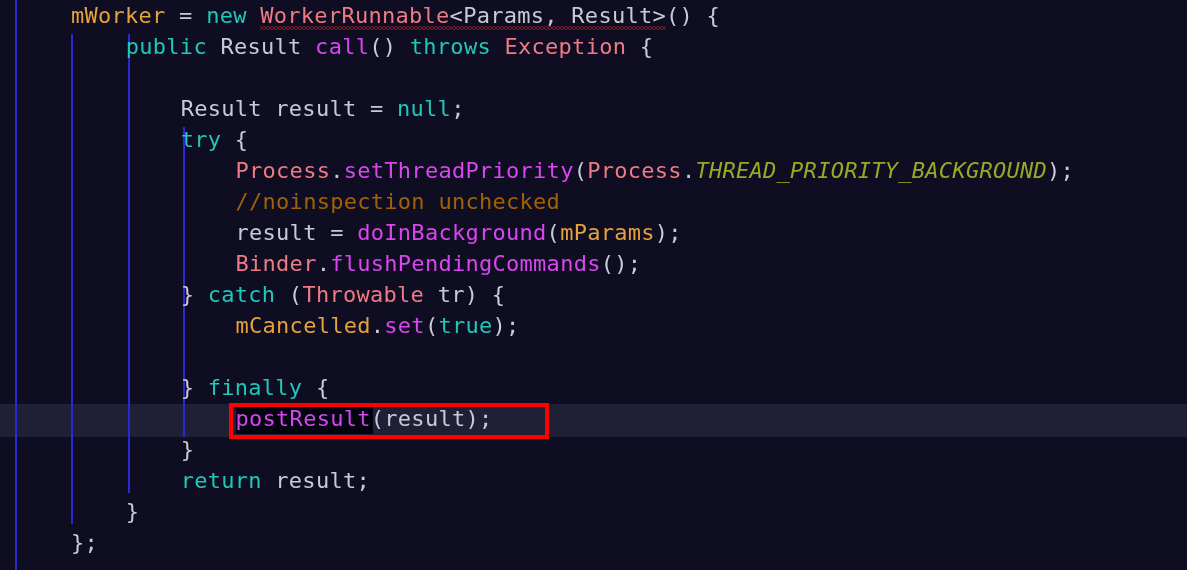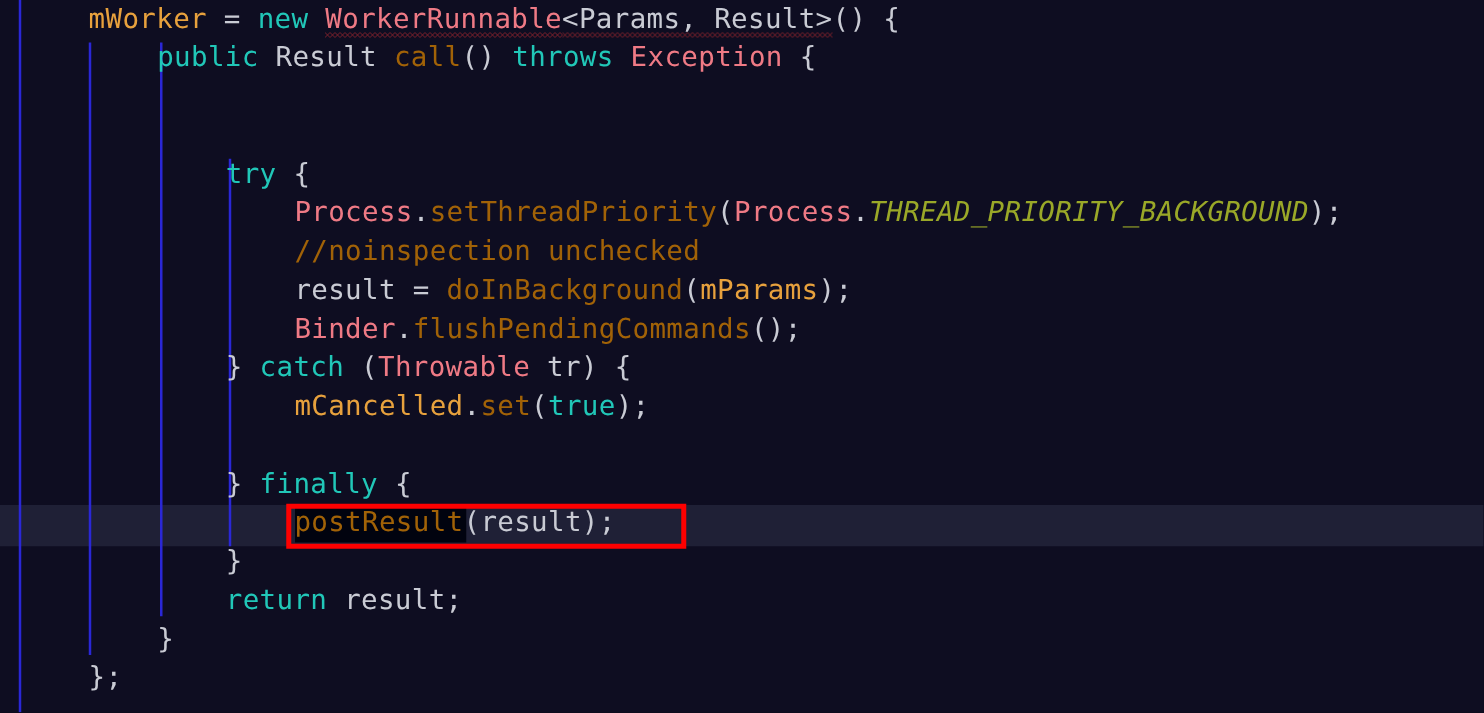--- a/index.html
+++ b/index.html
@@ -51,21 +51,21 @@
     line-height: 31px;
     white-space: pre;
     letter-spacing: 0.28px;
   }
 
   
   .t-kw      { color: #21c7b8; }
   .t-plain   { color: #c9cbd4; }
   .t-field   { color: #e7a13d; }
   .t-class   { color: #ef7a85; }
-  .t-method  { color: #a16207; }
+  .t-method  { color: #d946ef; }
   .t-comment { color: #a16207; }
   .t-const   { color: #9aa828; font-style: italic; font-weight: normal; }
 
   
   .squiggly {
     position: relative;
     text-decoration: none;
   }
   .squiggly::after {
     content: "";
@@ -106,20 +106,21 @@
   <div class="indent-guide" style="left: 15px; top: 0px; height: 570px; background: rgb(42, 39, 214);"></div>
   <div class="indent-guide" style="left: 71px; top: 34px; height: 490px; background: rgb(42, 39, 214);"></div>
   <div class="indent-guide" style="left: 128px; top: 34px; height: 459px; background: rgb(42, 39, 214);"></div>
   <div class="indent-guide" style="left: 183px; top: 127px; height: 310px; background: rgb(42, 39, 214);"></div>
 
   <div class="selection-hl" style="left: 236px; top: 406px; width: 137px; height: 28px; background: rgb(1, 3, 15);"></div>
 
   <div class="code-layer">
       <div class="code-line" style="top: 0px; left: 70.88px;"><span class="t-field">mWorker</span><span class="t-plain"> = </span><span class="t-kw">new</span><span class="t-plain"> </span><span class="t-class squiggly">WorkerRunnable</span><span class="t-plain squiggly">&lt;Params, Result&gt;</span><span class="t-plain">() {</span></div>
       <div class="code-line" style="top: 31px; left: 125.76px;"><span class="t-kw">public</span><span class="t-plain"> Result </span><span class="t-method">call</span><span class="t-plain">() </span><span class="t-kw">throws</span><span class="t-plain"> </span><span class="t-class">Exception</span><span class="t-plain"> {</span></div>
+      <div class="code-line" style="top: 93px; left: 180.64px;"><span class="t-plain">Result result = </span><span class="t-kw">null</span><span class="t-plain">;</span></div>
       <div class="code-line" style="top: 124px; left: 180.64px;"><span class="t-kw">try</span><span class="t-plain"> {</span></div>
       <div class="code-line" style="top: 155px; left: 235.52px;"><span class="t-class">Process</span><span class="t-plain">.</span><span class="t-method">setThreadPriority</span><span class="t-plain">(</span><span class="t-class">Process</span><span class="t-plain">.</span><span class="t-const">THREAD_PRIORITY_BACKGROUND</span><span class="t-plain">);</span></div>
       <div class="code-line" style="top: 186px; left: 235.52px;"><span class="t-comment">//noinspection unchecked</span></div>
       <div class="code-line" style="top: 217px; left: 235.52px;"><span class="t-plain">result = </span><span class="t-method">doInBackground</span><span class="t-plain">(</span><span class="t-field">mParams</span><span class="t-plain">);</span></div>
       <div class="code-line" style="top: 248px; left: 235.52px;"><span class="t-class">Binder</span><span class="t-plain">.</span><span class="t-method">flushPendingCommands</span><span class="t-plain">();</span></div>
       <div class="code-line" style="top: 279px; left: 180.64px;"><span class="t-plain">} </span><span class="t-kw">catch</span><span class="t-plain"> (</span><span class="t-class">Throwable</span><span class="t-plain"> tr) {</span></div>
       <div class="code-line" style="top: 310px; left: 235.52px;"><span class="t-field">mCancelled</span><span class="t-plain">.</span><span class="t-method">set</span><span class="t-plain">(</span><span class="t-kw">true</span><span class="t-plain">);</span></div>
       <div class="code-line" style="top: 372px; left: 180.64px;"><span class="t-plain">} </span><span class="t-kw">finally</span><span class="t-plain"> {</span></div>
       <div class="code-line" style="top: 403px; left: 235.52px;"><span class="t-method">postResult</span><span class="t-plain">(result);</span></div>
       <div class="code-line" style="top: 434px; left: 180.64px;"><span class="t-plain">}</span></div>

